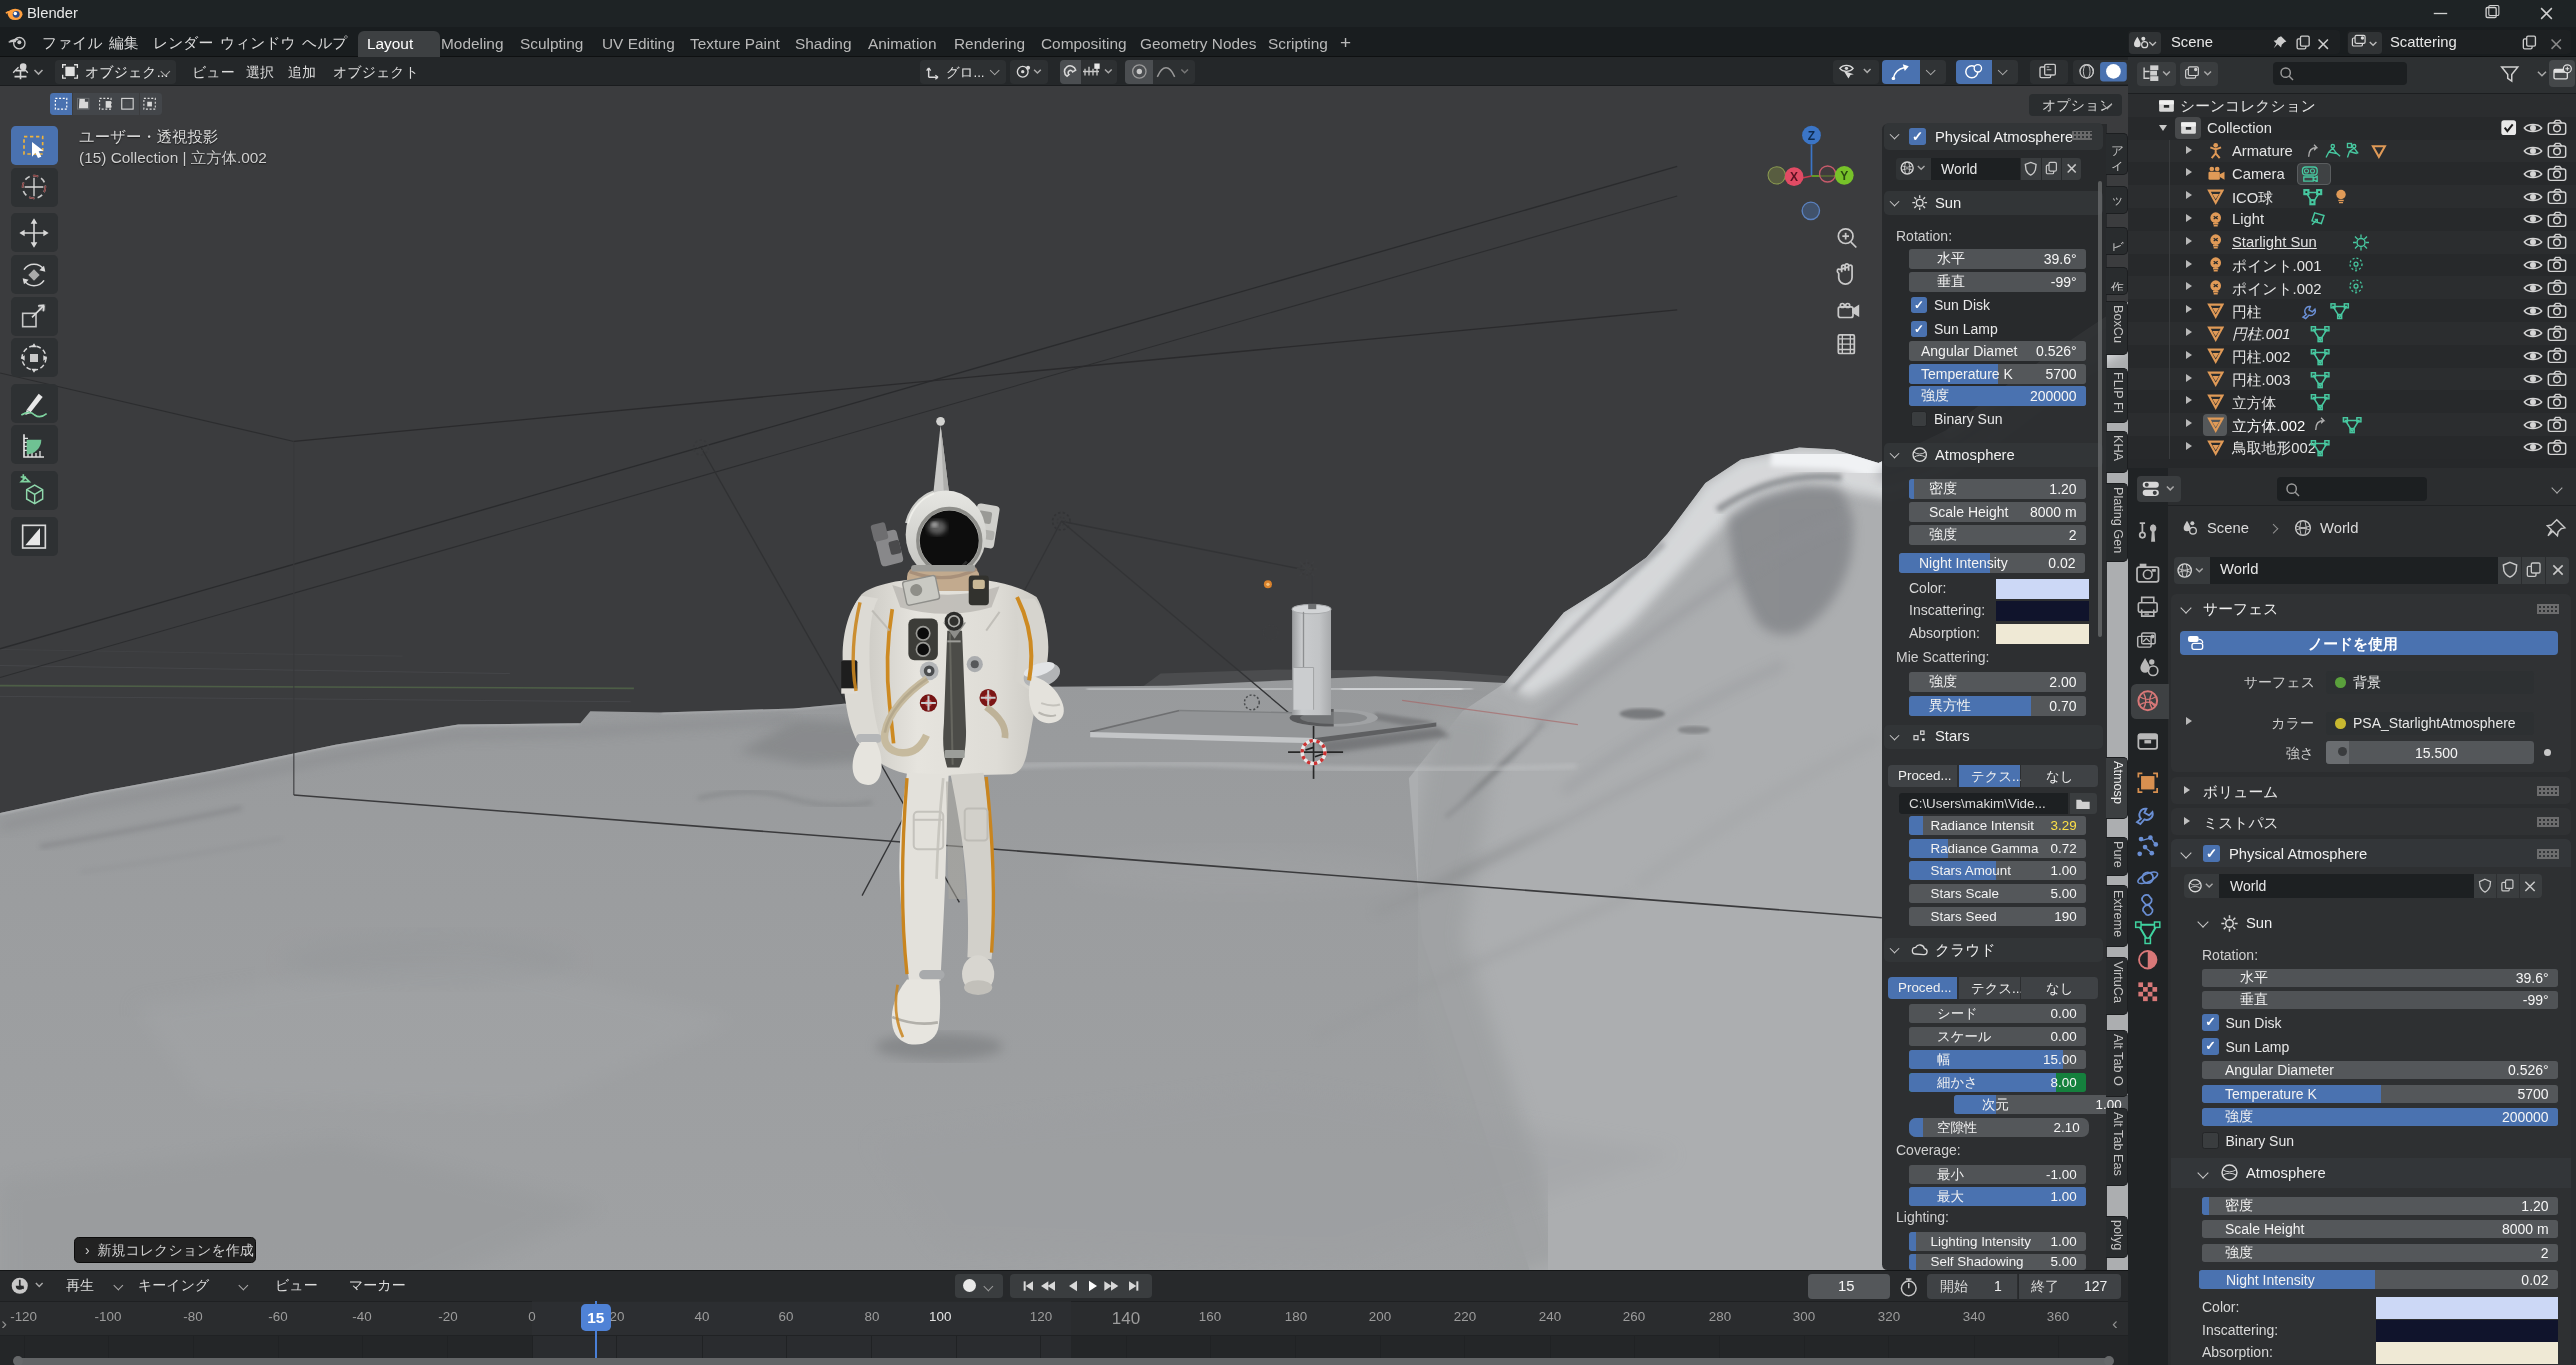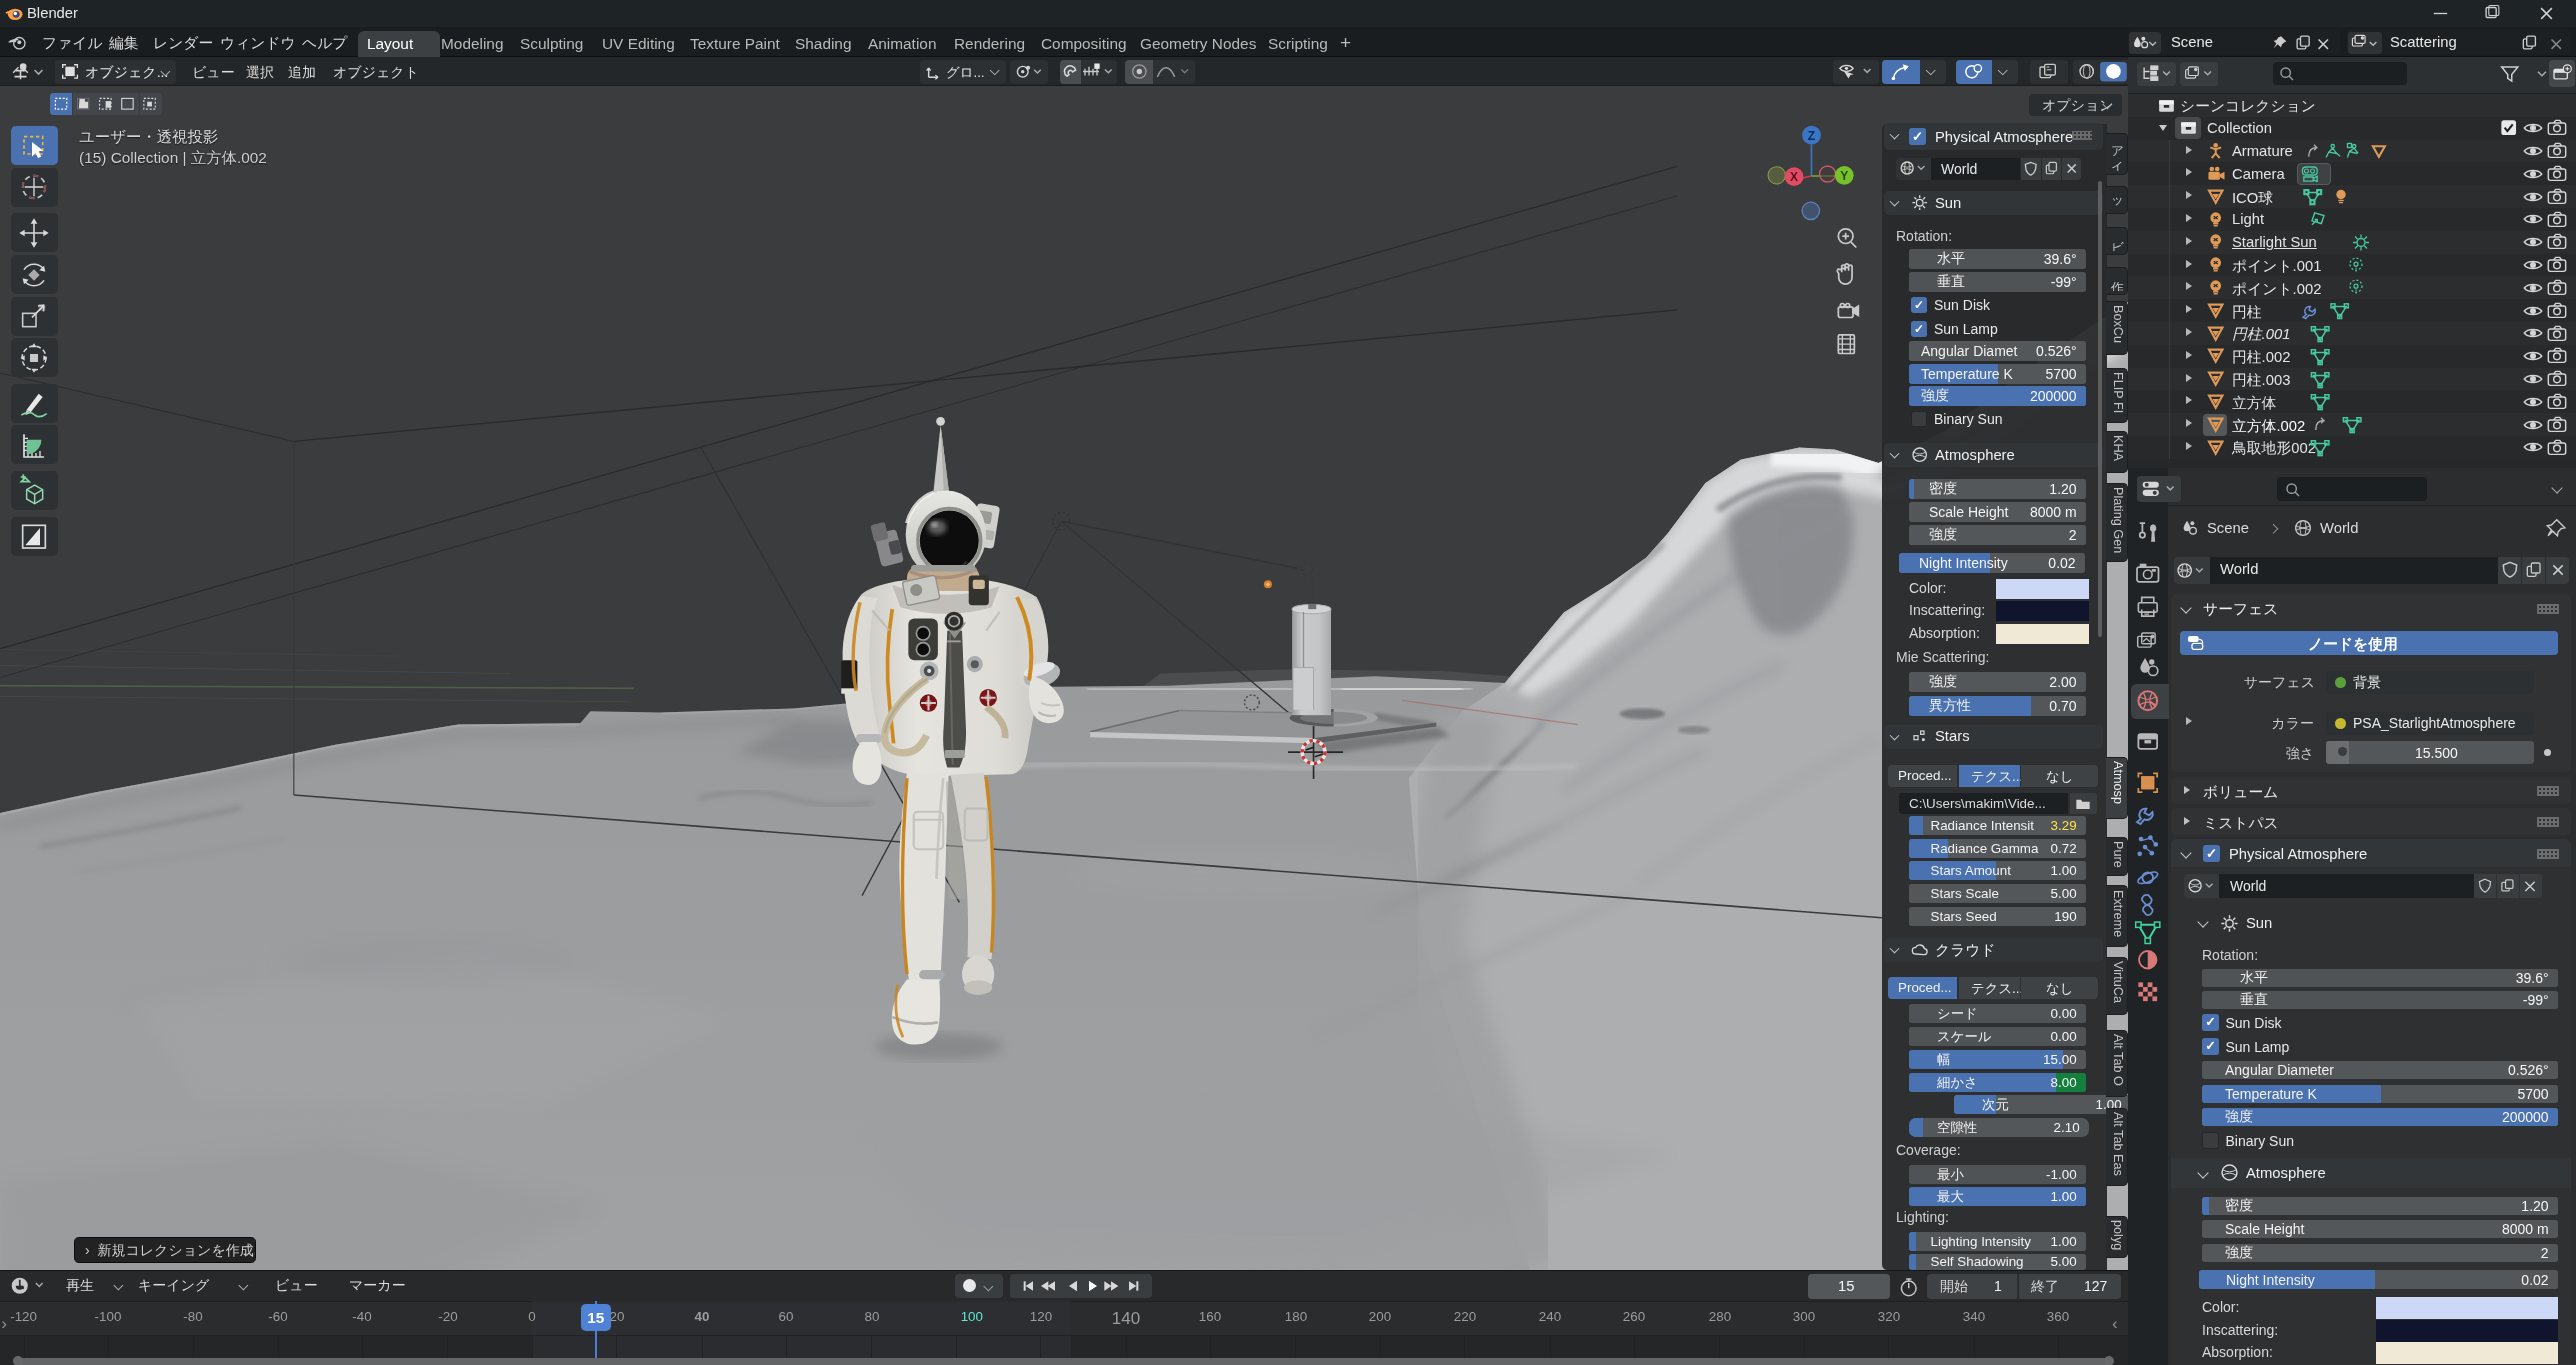--- a/index.html
+++ b/index.html
@@ -1526,27 +1526,27 @@
 <div class="abs" style="left:251px;top:1309px;width:54px;text-align:center;font-size:13.4px;color:#9c9c9c;">-60</div>
 <div class="abs" style="left:278px;top:1335px;width:0.7px;height:31px;background:#202224;"></div>
 <div class="abs" style="left:335px;top:1309px;width:54px;text-align:center;font-size:13.4px;color:#9c9c9c;">-40</div>
 <div class="abs" style="left:362px;top:1335px;width:0.7px;height:31px;background:#202224;"></div>
 <div class="abs" style="left:421px;top:1309px;width:54px;text-align:center;font-size:13.4px;color:#9c9c9c;">-20</div>
 <div class="abs" style="left:447px;top:1335px;width:0.7px;height:31px;background:#202224;"></div>
 <div class="abs" style="left:505px;top:1309px;width:54px;text-align:center;font-size:13.4px;color:#9c9c9c;">0</div>
 <div class="abs" style="left:532px;top:1335px;width:0.7px;height:31px;background:#202224;"></div>
 <div class="abs" style="left:590px;top:1309px;width:54px;text-align:center;font-size:13.4px;color:#9c9c9c;">20</div>
 <div class="abs" style="left:616px;top:1335px;width:0.7px;height:31px;background:#202224;"></div>
-<div class="abs" style="left:675px;top:1309px;width:54px;text-align:center;font-size:13.4px;color:#9c9c9c;font-weight:bold;">40</div>
+<div class="abs" style="left:675px;top:1309px;width:54px;text-align:center;font-size:13.4px;color:#9c9c9c;">40</div>
 <div class="abs" style="left:702px;top:1335px;width:0.7px;height:31px;background:#202224;"></div>
 <div class="abs" style="left:759px;top:1309px;width:54px;text-align:center;font-size:13.4px;color:#9c9c9c;">60</div>
 <div class="abs" style="left:786px;top:1335px;width:0.7px;height:31px;background:#202224;"></div>
 <div class="abs" style="left:845px;top:1309px;width:54px;text-align:center;font-size:13.4px;color:#9c9c9c;">80</div>
 <div class="abs" style="left:871px;top:1335px;width:0.7px;height:31px;background:#202224;"></div>
-<div class="abs" style="left:929px;top:1309px;width:54px;text-align:right;font-size:13.4px;color:#5eead4;">100</div>
+<div class="abs" style="left:929px;top:1309px;width:54px;text-align:left;font-size:13.4px;color:#e5e5e5;">100</div>
 <div class="abs" style="left:956px;top:1335px;width:0.7px;height:31px;background:#202224;"></div>
 <div class="abs" style="left:1014px;top:1309px;width:54px;text-align:center;font-size:13.4px;color:#9c9c9c;">120</div>
 <div class="abs" style="left:1040px;top:1335px;width:0.7px;height:31px;background:#202224;"></div>
 <div class="abs" style="left:1099px;top:1309px;width:54px;text-align:center;font-size:17px;color:#9c9c9c;">140</div>
 <div class="abs" style="left:1126px;top:1335px;width:0.7px;height:31px;background:#202224;"></div>
 <div class="abs" style="left:1183px;top:1309px;width:54px;text-align:center;font-size:13.4px;color:#9c9c9c;">160</div>
 <div class="abs" style="left:1210px;top:1335px;width:0.7px;height:31px;background:#202224;"></div>
 <div class="abs" style="left:1269px;top:1309px;width:54px;text-align:center;font-size:13.4px;color:#9c9c9c;">180</div>
 <div class="abs" style="left:1295px;top:1335px;width:0.7px;height:31px;background:#202224;"></div>
 <div class="abs" style="left:1353px;top:1309px;width:54px;text-align:center;font-size:13.4px;color:#9c9c9c;">200</div>

